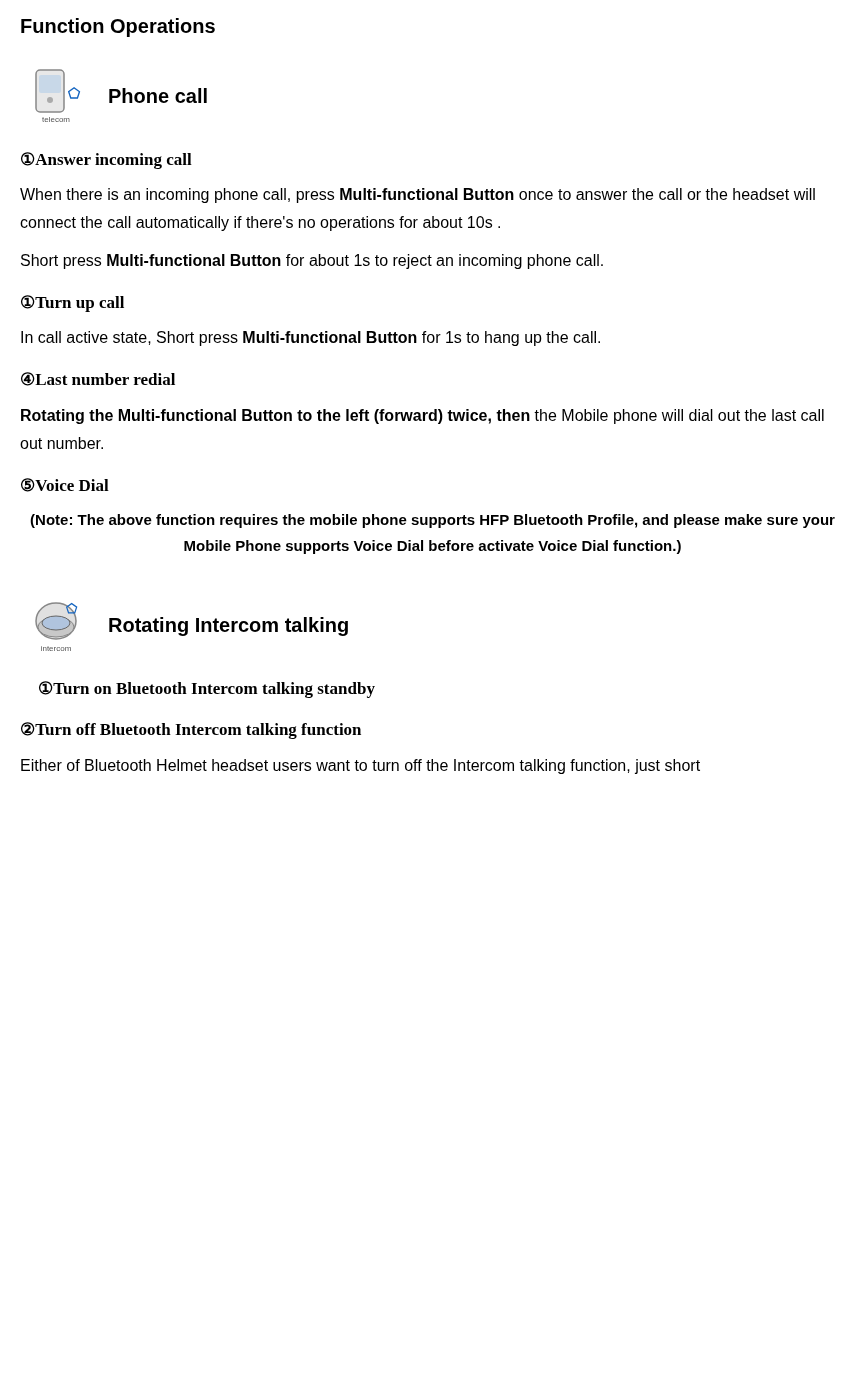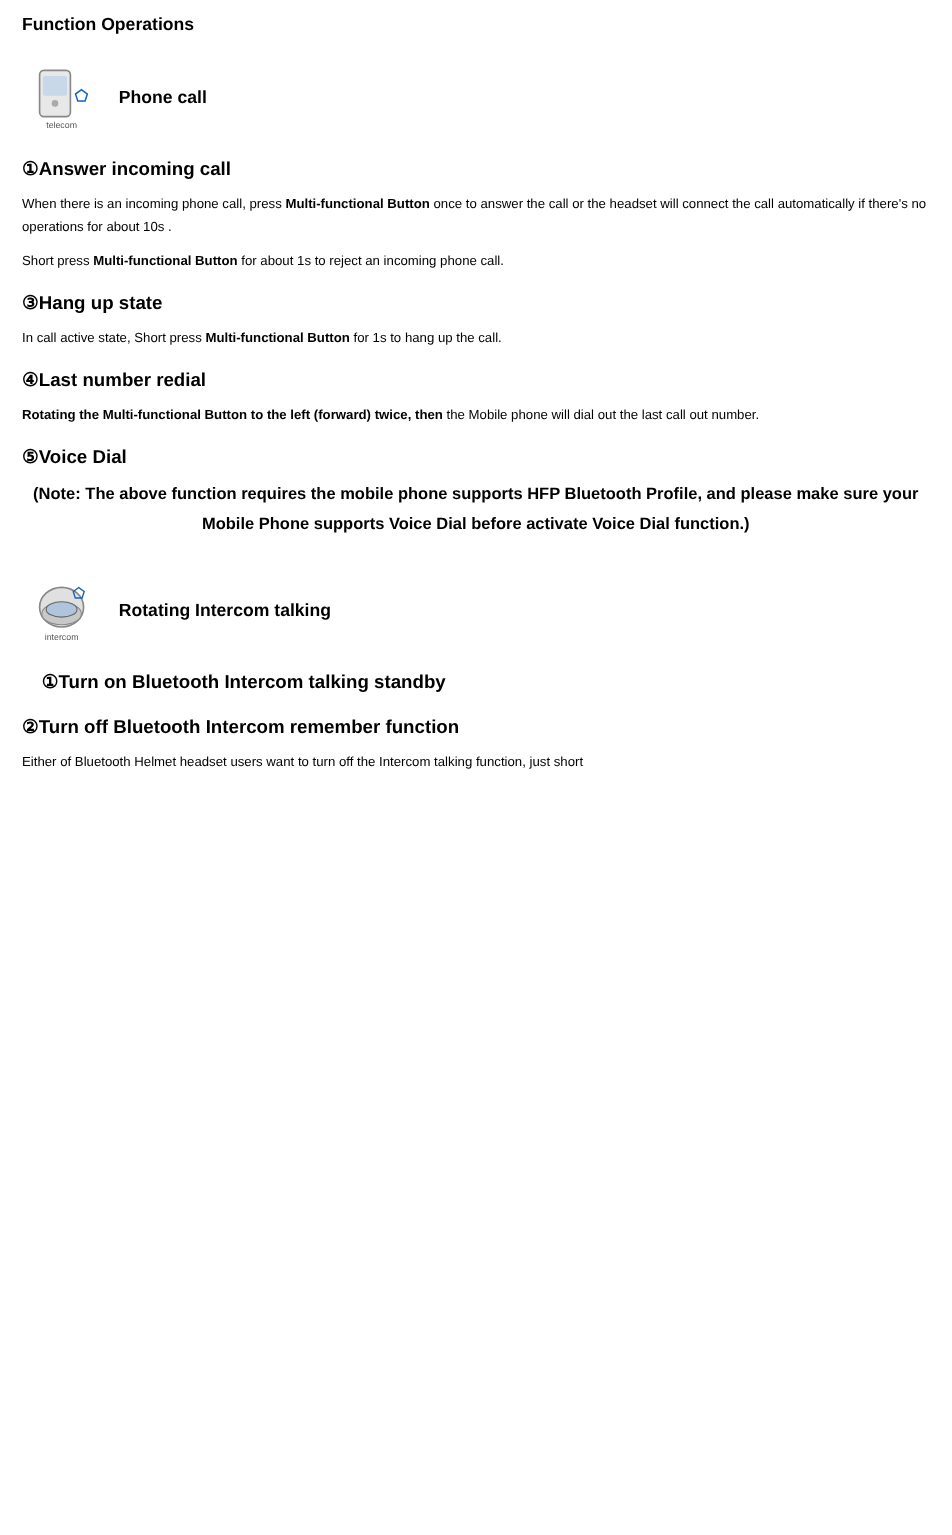--- a/index.html
+++ b/index.html
@@ -10,50 +10,51 @@
     body {
       font-family: Arial, sans-serif;
       font-size: 15px;
       color: #000;
       background: #fff;
       width: 865px;
       padding: 10px 20px;
       line-height: 1.6;
     }
     .page-title {
-      font-size: 16px;
+      font-size: 20px;
       font-weight: bold;
       margin-bottom: 18px;
     }
     .section-header {
       display: flex;
       align-items: center;
       margin-bottom: 12px;
     }
     .section-icon {
       width: 72px;
       height: 72px;
       margin-right: 16px;
       flex-shrink: 0;
       display: flex;
       align-items: center;
       justify-content: center;
     }
     .section-title {
-      font-size: 16px;
+      font-size: 20px;
       font-weight: bold;
     }
     .sub-section-title {
       font-size: 17px;
       font-weight: bold;
       margin-bottom: 8px;
       margin-top: 14px;
+      font-family: Liberation Serif, serif;
     }
     .body-text {
-      font-size: 12px;
+      font-size: 16px;
       margin-bottom: 10px;
       line-height: 1.75;
     }
     .note-text {
       font-size: 15px;
       font-weight: bold;
       line-height: 1.75;
       margin-bottom: 10px;
       text-align: center;
     }
@@ -85,21 +86,21 @@
 
   <div class="sub-section-title">①Answer incoming call</div>
   <div class="body-text">
     When there is an incoming phone call, press <strong>Multi-functional Button</strong> once to answer the call or the headset will connect the call automatically if there's no operations for about 10s .
   </div>
 
   <div class="body-text">
     Short press <strong>Multi-functional Button</strong> for about 1s to reject an incoming phone call.
   </div>
 
-  <div class="sub-section-title">③Hang up state</div>
+  <div class="sub-section-title">①Turn up call</div>
   <div class="body-text">
     In call active state, Short press <strong>Multi-functional Button</strong> for 1s to hang up the call.
   </div>
 
   <div class="sub-section-title">④Last number redial</div>
   <div class="body-text">
     <strong>Rotating the Multi-functional Button to the left (forward) twice, then</strong> the Mobile phone will dial out the last call out number.
   </div>
 
   <div class="sub-section-title">⑤Voice Dial</div>
@@ -124,15 +125,15 @@
         <text x="44" y="22" font-size="13" fill="#1565C0" font-weight="bold">⬠</text>
 
         <text x="34" y="60" font-size="8" fill="#555" text-anchor="middle">intercom</text>
       </svg>
     </div>
     <span class="section-title">Rotating Intercom talking</span>
   </div>
 
   <div class="sub-section-title indented">①Turn on Bluetooth Intercom talking standby</div>
 
-  <div class="sub-section-title">②Turn off Bluetooth Intercom remember function</div>
+  <div class="sub-section-title">②Turn off Bluetooth Intercom talking function</div>
   <div class="body-text">Either of Bluetooth Helmet headset users want to turn off the Intercom talking function, just short</div>
 </div>
 
 </body></html>

